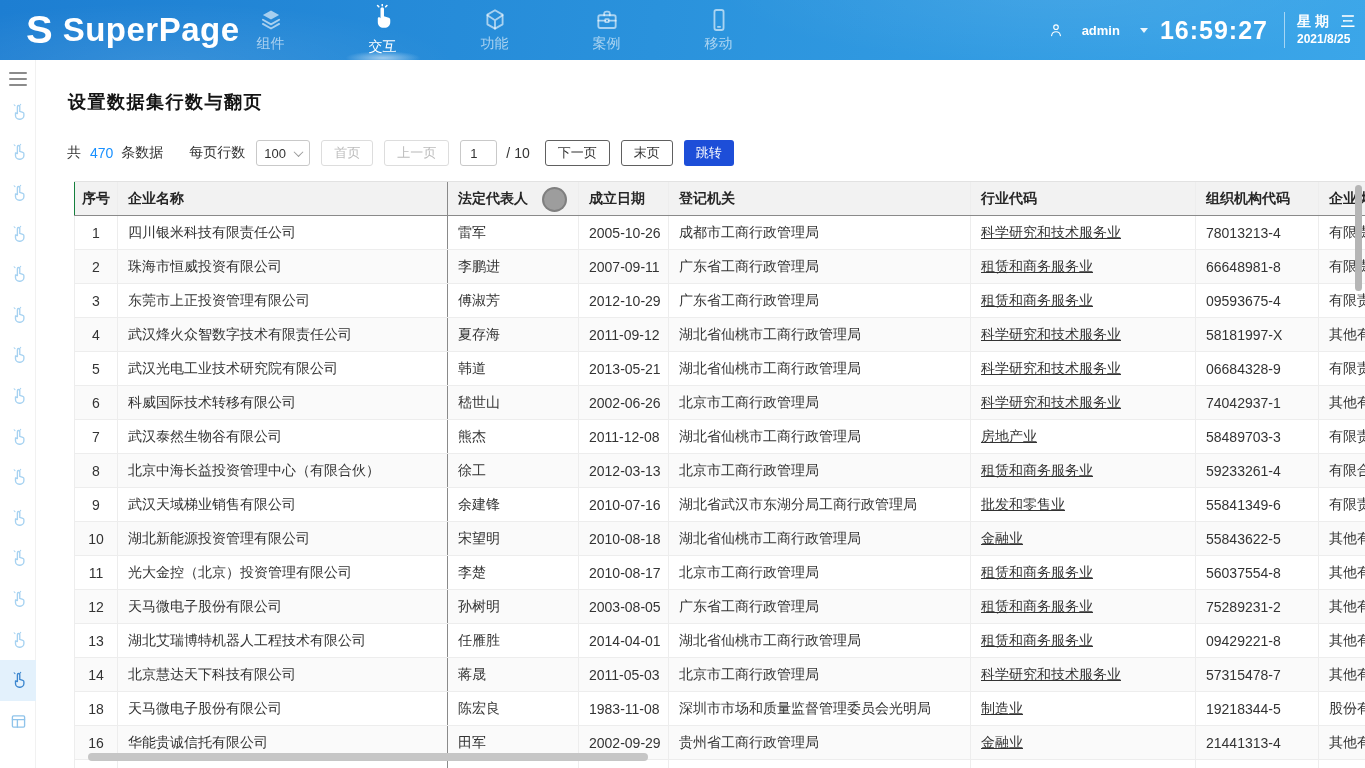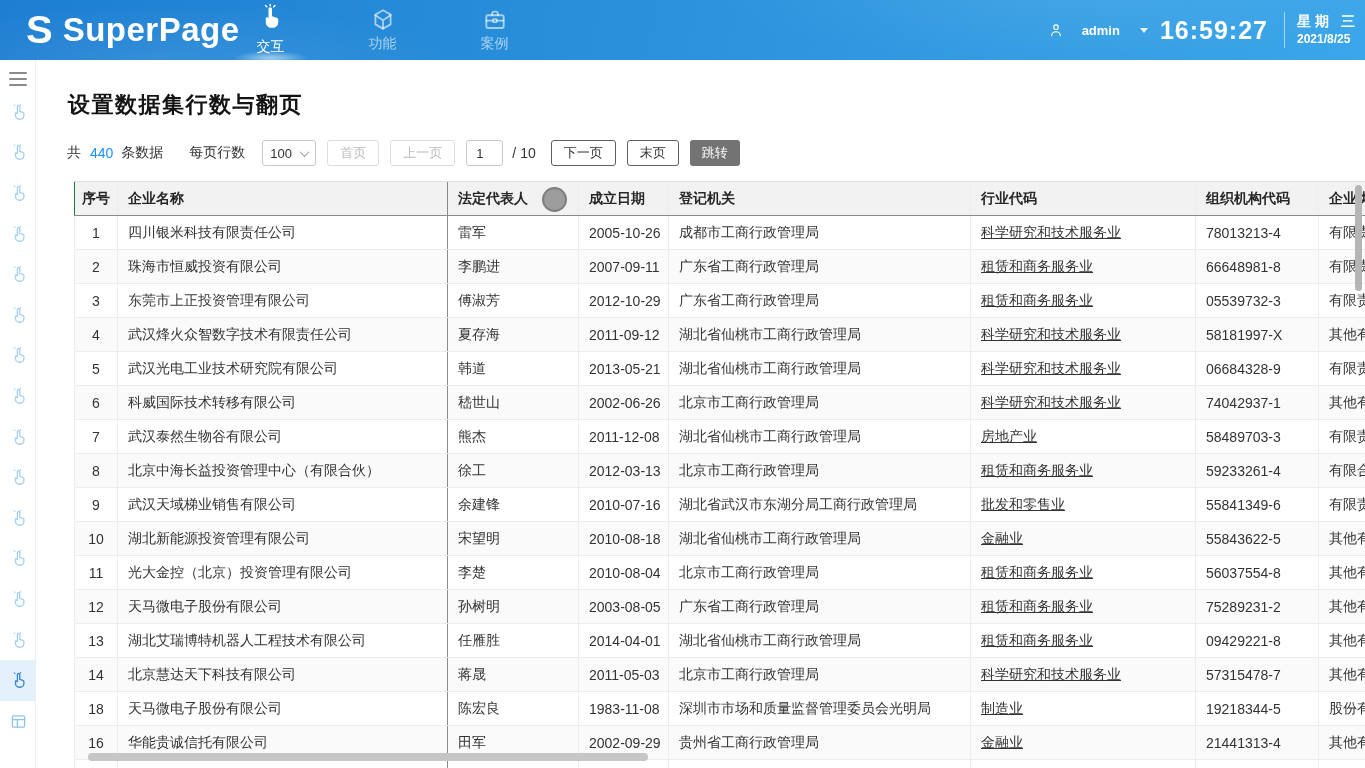--- a/index.html
+++ b/index.html
@@ -62,31 +62,31 @@
   .side-item{
     width:36px; height:40.6px; display:flex; align-items:center; justify-content:center;
     color:#a6d2f1; cursor:pointer;
   }
   .side-item svg{ width:19px; height:19px; display:block; }
   .side-item.active{ background:#e3f1fc; color:#3c87cf; }
   .side-item.kind-layout{ color:#8fc3ea; }
 
   
   .page-title{
-    position:absolute; left:68px; top:90px; font-size:22px; font-weight:700; color:#141414;
+    position:absolute; left:68px; top:90px; font-size:18px; font-weight:700; color:#141414;
     letter-spacing:1.5px; z-index:5;
   }
   .pagebar{
     position:absolute; left:67px; top:139px; height:28px; display:flex; align-items:center;
     font-size:14px; color:#333; z-index:5;
   }
   .pagebar .t{ white-space:nowrap; }
   .count-blue{ color:#1890ff; margin:0 8px 0 9px; }
   .gap-lg{ margin-right:26px; }
-  .gap-md{ margin-right:17px; }
+  .gap-md{ margin-right:11px; }
   .psel{
     width:54px; height:26px; border:1px solid #c9c9c9; border-radius:3px; background:#fff;
     display:flex; align-items:center; justify-content:space-between; padding:0 7px; font-size:13px;
     color:#333; cursor:pointer; margin-right:11px;
   }
   .psel .chev{ width:7px; height:7px; border-right:1.5px solid #9a9a9a; border-bottom:1.5px solid #9a9a9a;
     transform:rotate(45deg) translate(-1px,-1px); }
   .pbtn{
     height:26px; padding:0 12px; background:#fff; border:1px solid #606060; border-radius:3px;
     font-size:13px; color:#333; display:flex; align-items:center; cursor:pointer; margin-right:11px;
@@ -135,20 +135,30 @@
 </style>
 </head>
 <body>
 
 <header class="topbar">
   <div class="logo">
     <span class="logo-mark">S</span>
     <span class="logo-text">SuperPage</span>
   </div>
   <nav class="nav" id="nav">
+      <div class="nav-item">
+        <span class="nav-icon">
+          <svg viewBox="0 0 24 24">
+            <path d="M12 3.2 19.5 7.4 12 11.6 4.5 7.4Z" fill="currentColor"></path>
+            <path d="M4.5 11.8 12 16l7.5-4.2" fill="none" stroke="currentColor" stroke-width="1.7" stroke-linecap="round" stroke-linejoin="round"></path>
+            <path d="M4.5 15.6 12 19.8l7.5-4.2" fill="none" stroke="currentColor" stroke-width="1.7" stroke-linecap="round" stroke-linejoin="round"></path>
+          </svg>
+        </span>
+        <span class="nav-label">组件</span>
+      </div>
       <div class="nav-item active">
         <span class="nav-icon">
           <svg viewBox="0 0 24 24">
             <path d="M11.3 3.1c.9 0 1.6.7 1.6 1.6v6.5l4.4 1.4c.8.3 1.4 1.1 1.4 1.9v2.3c0 2.9-2.3 5.2-5.2 5.2h-1.1c-2.9 0-5.2-2.3-5.2-5.2v-3.5c0-.6.5-1.1 1.1-1.1.3 0 .6.1.8.3l.6.6V4.7c0-.9.7-1.6 1.6-1.6z" fill="currentColor"></path>
             <path d="M8.1 2.6 7 1.4M14.5 2.6l1.1-1.2M11.3 1.6V.4" stroke="currentColor" stroke-width="1.4" stroke-linecap="round" fill="none"></path>
           </svg>
         </span>
         <span class="nav-label">交互</span>
       </div>
       <div class="nav-item">
@@ -162,20 +172,29 @@
       </div>
       <div class="nav-item">
         <span class="nav-icon">
           <svg viewBox="0 0 24 24">
             <rect x="4" y="7.6" width="16" height="11.8" rx="1.6" fill="none" stroke="currentColor" stroke-width="1.7" stroke-linecap="round" stroke-linejoin="round"></rect>
             <path d="M9.4 7.6V6.1a1.9 1.9 0 0 1 1.9-1.9h1.4a1.9 1.9 0 0 1 1.9 1.9v1.5M4 12.6h6.4m3.2 0H20" fill="none" stroke="currentColor" stroke-width="1.7" stroke-linecap="round" stroke-linejoin="round"></path>
             <rect x="10.4" y="11.2" width="3.2" height="2.8" rx=".5" fill="none" stroke="currentColor" stroke-width="1.7" stroke-linecap="round" stroke-linejoin="round"></rect>
           </svg>
         </span>
         <span class="nav-label">案例</span>
+      </div>
+      <div class="nav-item">
+        <span class="nav-icon">
+          <svg viewBox="0 0 24 24">
+            <rect x="7.8" y="2.8" width="8.4" height="18.4" rx="1.8" fill="none" stroke="currentColor" stroke-width="1.7" stroke-linecap="round" stroke-linejoin="round"></rect>
+            <path d="M11 18.3h2" fill="none" stroke="currentColor" stroke-width="1.7" stroke-linecap="round" stroke-linejoin="round"></path>
+          </svg>
+        </span>
+        <span class="nav-label">移动</span>
       </div>
     </nav>
   <div class="top-right">
     <div class="user-box">
       <span id="user-icon">
           <svg width="16" height="16" viewBox="0 0 24 24" style="display:block">
             <circle cx="12" cy="7.8" r="3.4" fill="none" stroke="currentColor" stroke-width="1.7" stroke-linecap="round" stroke-linejoin="round"></circle>
             <path d="M5.4 20.4c.6-3.6 3.3-5.7 6.6-5.7s6 2.1 6.6 5.7" fill="none" stroke="currentColor" stroke-width="1.7" stroke-linecap="round" stroke-linejoin="round"></path>
           </svg>
         </span>
@@ -326,34 +345,34 @@
           </svg>
         </span>
       </div>
     </div>
 </aside>
 
 <h1 class="page-title">设置数据集行数与翻页</h1>
 
 <div class="pagebar">
   <span class="t">共</span>
-  <span class="t count-blue">440</span>
+  <span class="t count-blue">470</span>
   <span class="t gap-lg">条数据</span>
   <span class="t gap-md">每页行数</span>
   <div class="psel">
     <span>100</span>
     <span class="chev"></span>
   </div>
   <button class="pbtn disabled">首页</button>
   <button class="pbtn disabled">上一页</button>
   <input class="pinput" value="1" style="">
   <span class="t ratio">/ 10</span>
   <button class="pbtn">下一页</button>
   <button class="pbtn">末页</button>
-  <button class="jump-btn" id="jump-btn" style="background: #737373;">跳转</button>
+  <button class="jump-btn" id="jump-btn" style="background: #1d4ed8;">跳转</button>
 </div>
 
 <div class="table-wrap">
   <table>
     <colgroup>
       <col style="width:43px">
         <col style="width:330px">
         <col style="width:131px">
         <col style="width:90px">
       <col style="width:302px">
@@ -394,21 +413,21 @@
           <td>66648981-8</td>
           <td>有限责</td>
         </tr>
         <tr>
           <td>3</td>
           <td>东莞市上正投资管理有限公司</td>
           <td>傅淑芳</td>
           <td>2012-10-29</td>
           <td>广东省工商行政管理局</td>
           <td><span class="link">租赁和商务服务业</span></td>
-          <td>05539732-3</td>
+          <td>09593675-4</td>
           <td>有限责</td>
         </tr>
         <tr>
           <td>4</td>
           <td>武汉烽火众智数字技术有限责任公司</td>
           <td>夏存海</td>
           <td>2011-09-12</td>
           <td>湖北省仙桃市工商行政管理局</td>
           <td><span class="link">科学研究和技术服务业</span></td>
           <td>58181997-X</td>
@@ -471,21 +490,21 @@
           <td>2010-08-18</td>
           <td>湖北省仙桃市工商行政管理局</td>
           <td><span class="link">金融业</span></td>
           <td>55843622-5</td>
           <td>其他有</td>
         </tr>
         <tr>
           <td>11</td>
           <td>光大金控（北京）投资管理有限公司</td>
           <td>李楚</td>
-          <td>2010-08-04</td>
+          <td>2010-08-17</td>
           <td>北京市工商行政管理局</td>
           <td><span class="link">租赁和商务服务业</span></td>
           <td>56037554-8</td>
           <td>其他有</td>
         </tr>
         <tr>
           <td>12</td>
           <td>天马微电子股份有限公司</td>
           <td>孙树明</td>
           <td>2003-08-05</td>

